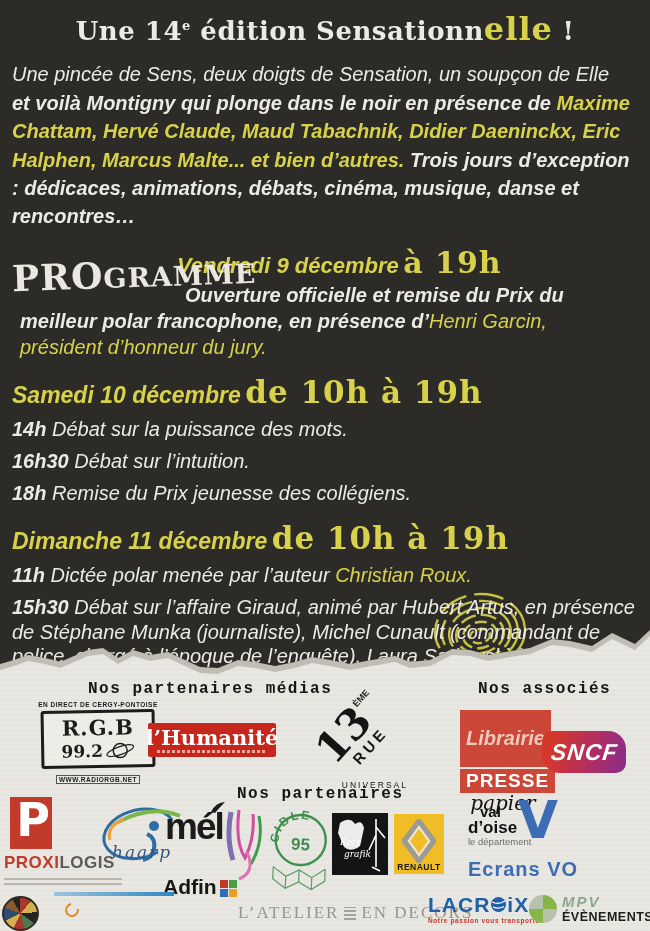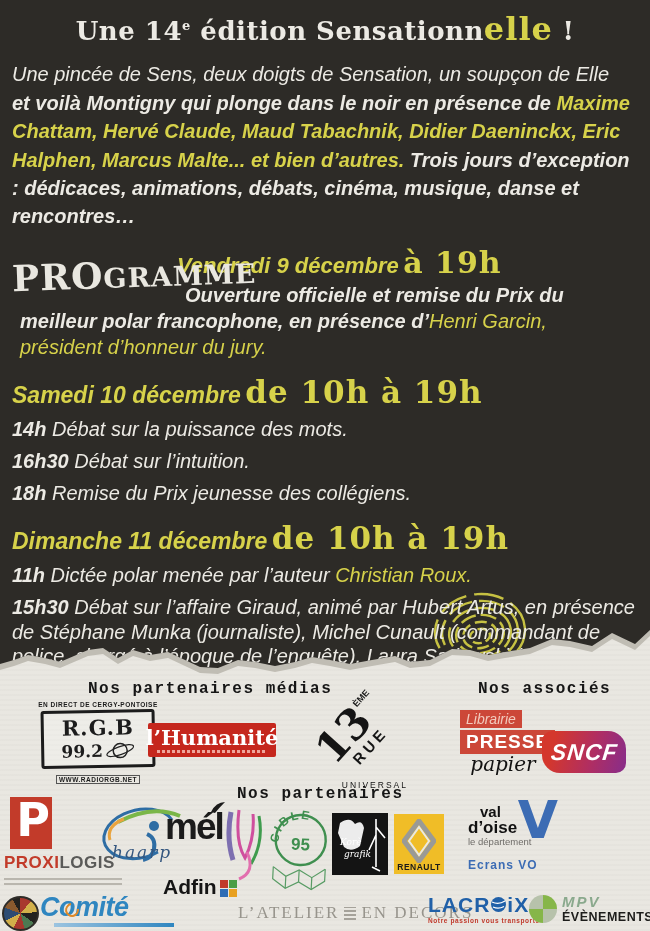--- a/index.html
+++ b/index.html
@@ -63,21 +63,21 @@
        background:repeating-linear-gradient(90deg,rgba(255,220,210,.7) 0 3px,transparent 3px 5px);}
   
   .rue13{left:300px;top:700px;width:92px;height:92px;color:#141414;}
   .rue13 .rot{position:absolute;left:18px;top:8px;transform:rotate(-48deg);text-align:center;}
   .rue13 .num{font-size:42px;font-weight:bold;font-family:"DejaVu Serif",serif;line-height:.8;}
   .rue13 .eme{font-size:9px;font-weight:bold;vertical-align:top;}
   .rue13 .rue{display:block;font-size:15px;font-weight:bold;letter-spacing:4px;}
   .rue13 .uni{position:absolute;left:16px;top:80px;width:92px;text-align:right;font-size:8.5px;font-weight:normal;letter-spacing:2px;}
   
   .presse{left:460px;top:710px;width:86px;text-align:left;}
-  .presse .l1{display:inline-block;background:#cc4738;color:#f2cabd;font-style:italic;font-weight:normal;font-size:14px;padding:1px 6px;}
+  .presse .l1{display:inline-block;background:#cc4738;color:#f2cabd;font-style:italic;font-weight:bold;font-size:20px;padding:17px 6px;}
   .presse .l2{display:inline-block;background:#cc4738;color:#fff;font-weight:bold;font-size:19px;letter-spacing:1px;padding:1px 6px;margin-top:2px;}
   .presse .l3{display:block;font-family:"DejaVu Serif",serif;font-style:italic;font-size:20px;color:#111;margin-top:0;line-height:1;text-align:center;}
   
   .sncf{left:542px;top:731px;width:84px;height:42px;border-radius:10px 18px 10px 18px;
         background:linear-gradient(105deg,#d4372c 15%,#b02e62 60%,#8c2d86 95%);
         display:flex;align-items:center;justify-content:center;}
   .sncf .nm{color:#fff;font-weight:bold;font-style:italic;font-size:23px;letter-spacing:1px;transform:skewX(-6deg);}
   
   .proxi{left:4px;top:797px;width:125px;}
   .proxi .sq{width:42px;height:52px;background:#c23b2a;position:relative;margin-left:6px;}
@@ -109,21 +109,21 @@
   .koreg .t2{left:12px;top:36px;}
   
   .renault{left:394px;top:814px;width:50px;height:60px;background:#f0bd27;text-align:center;}
   .renault .nm{position:absolute;left:0;bottom:2px;width:50px;font-size:8.5px;font-weight:bold;color:#1a1a1a;letter-spacing:.5px;}
   
   .vo{left:458px;top:804px;width:110px;height:56px;}
   .vo .bigv{position:absolute;right:10px;top:-10px;font-size:52px;font-weight:bold;color:#3c6cb4;font-family:"DejaVu Sans",sans-serif;line-height:1;}
   .vo .l1{display:block;font-size:15px;font-weight:bold;color:#111;margin-left:22px;line-height:1;}
   .vo .l2{display:block;font-size:17px;font-weight:bold;color:#111;margin-left:10px;line-height:1;}
   .vo .l3{display:block;font-size:9.5px;color:#6e6c68;margin-left:10px;line-height:1.2;}
-  .ecrans{left:468px;top:858px;font-size:12px;font-weight:bold;color:#3c6cb4;letter-spacing:1px;text-align:right;}
+  .ecrans{left:468px;top:858px;font-size:20px;font-weight:bold;color:#3c6cb4;letter-spacing:1px;text-align:right;}
   
   .mosaic{left:2px;top:896px;width:33px;height:31px;border-radius:50%;border:2px solid #2e2c28;
     background:conic-gradient(#a8382e 0 40deg,#d2b04a 40deg 85deg,#23221f 85deg 125deg,#4c7a52 125deg 165deg,#a8382e 165deg 205deg,#d2b04a 205deg 245deg,#2d4c73 245deg 290deg,#8a5a2e 290deg 330deg,#23221f 330deg 360deg);}
   .comite{left:40px;top:892px;}
   .comite .nm{font-size:27px;font-weight:bold;font-style:italic;color:#2f86c0;letter-spacing:-.5px;}
   .comite .swirl{position:absolute;left:25px;top:11px;width:10px;height:10px;border:2px solid #e08a28;border-radius:50%;border-top-color:transparent;transform:rotate(35deg);}
   .comite .bar{margin:0 0 0 14px;width:120px;height:4px;background:linear-gradient(90deg,#9cc4e0,#2f86c0);}
   .atelier{left:238px;top:903px;display:flex;align-items:center;gap:5px;color:#97948c;font-family:"Liberation Serif",serif;font-size:17px;letter-spacing:2px;}
   .atelier .mid{width:12px;height:13px;background:repeating-linear-gradient(0deg,#a5a29a 0 2px,transparent 2px 4px);}
   .lacroix{left:428px;top:894px;}
@@ -341,21 +341,20 @@
     <span class="bigv">V</span>
     <span class="l1">val</span>
     <span class="l2">d’oise</span>
     <span class="l3">le département</span>
   </div>
   <div class="logo ecrans">Ecrans VO</div>
 
   <div class="logo mosaic"></div>
 
   <div class="logo comite">
-    <span class="nm">Comité</span>
     <span class="swirl"></span>
     <div class="bar"></div>
   </div>
 
   <div class="logo atelier">
     <span>L’ATELIER</span>
     <span class="mid"></span>
     <span>EN DECORS</span>
   </div>
 

